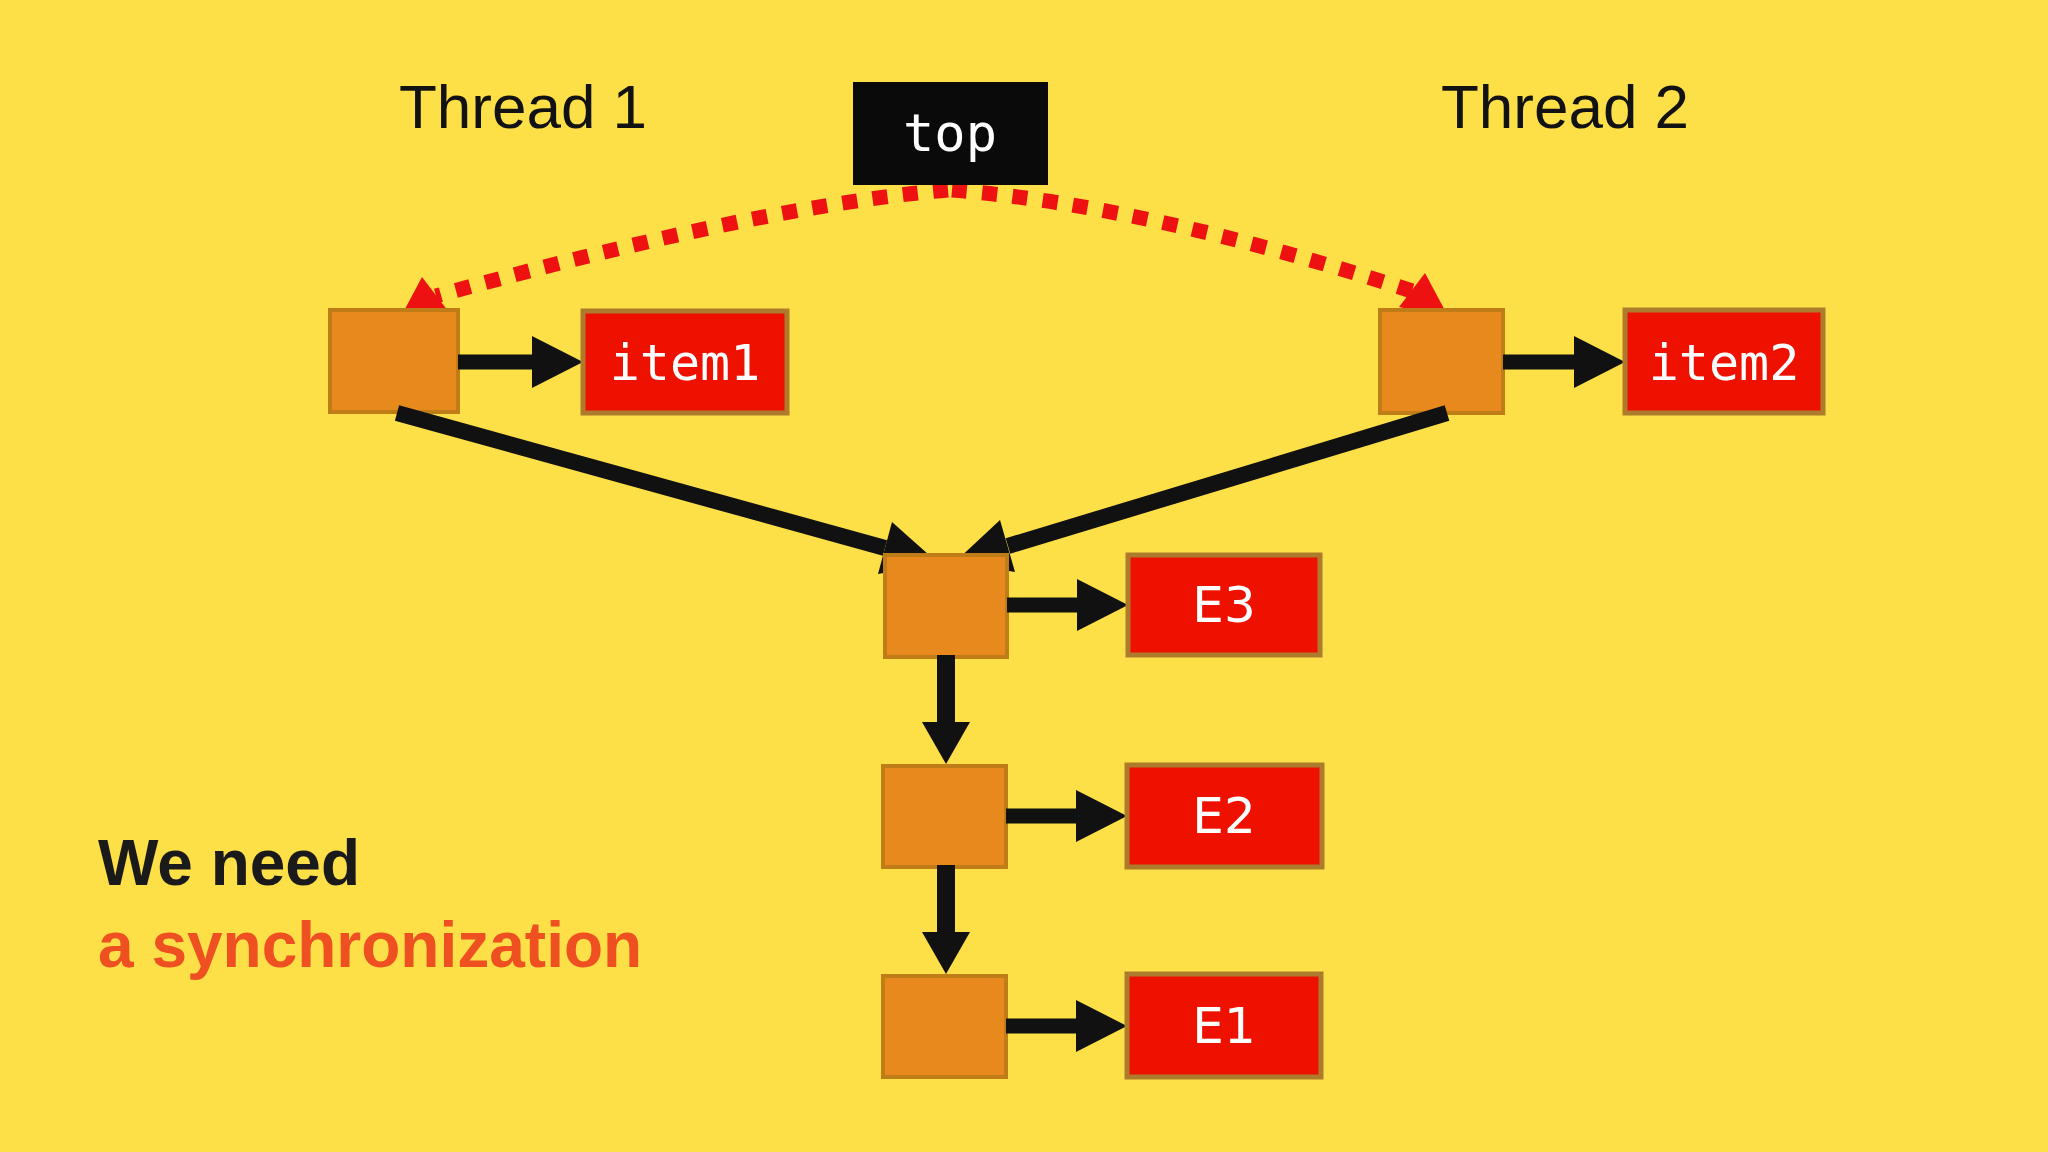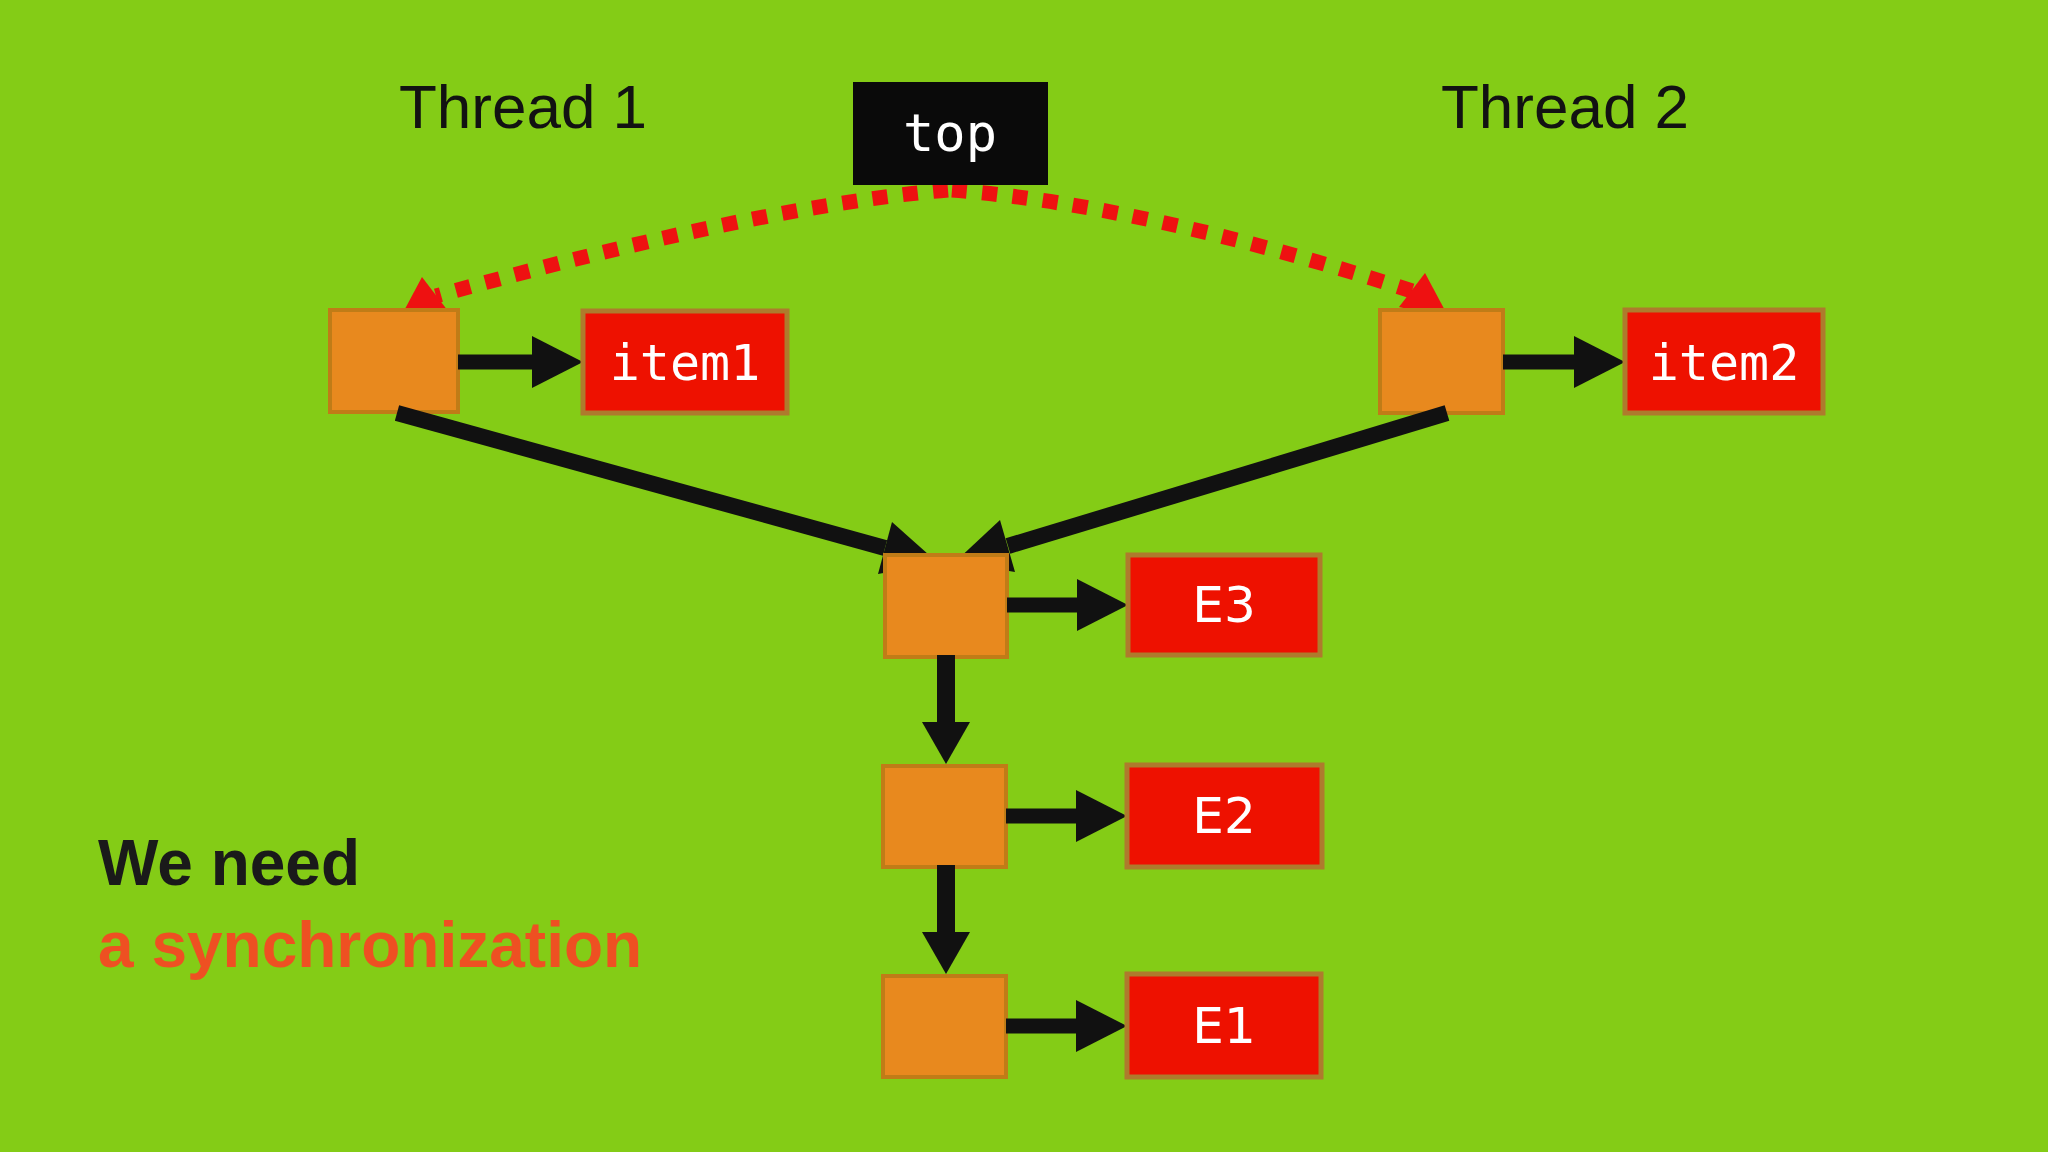--- a/index.html
+++ b/index.html
@@ -1,16 +1,16 @@
 <!DOCTYPE html>
 <html><head>
 <meta charset="utf-8">
 <style>
   html,body{margin:0;padding:0;background:#ffffff;}
-  .stage{position:relative;width:2048px;height:1152px;background:#84cc16;overflow:hidden;}
+  .stage{position:relative;width:2048px;height:1152px;background:#fde047;overflow:hidden;}
   svg{display:block;}
   .thread-label{font-family:"Liberation Sans", sans-serif;font-size:62px;fill:#121212;}
   .mono-label{font-family:"DejaVu Sans Mono", monospace;font-size:50px;fill:#ffffff;}
   .top-label{font-family:"DejaVu Sans Mono", monospace;font-size:52px;fill:#ffffff;}
   .e-label{font-family:"DejaVu Sans", sans-serif;font-size:50px;fill:#ffffff;}
   .caption1{font-family:"Liberation Sans", sans-serif;font-size:64px;font-weight:bold;fill:#1a1a1a;}
   .caption2{font-family:"Liberation Sans", sans-serif;font-size:64px;font-weight:bold;fill:#ee5022;}
   .node-rect{fill:#e8891e;stroke:#c07c17;stroke-width:4;}
   .item-rect{fill:#ee1100;stroke:#ae7b2d;stroke-width:5;}
   .top-rect{fill:#0a0a0a;}

